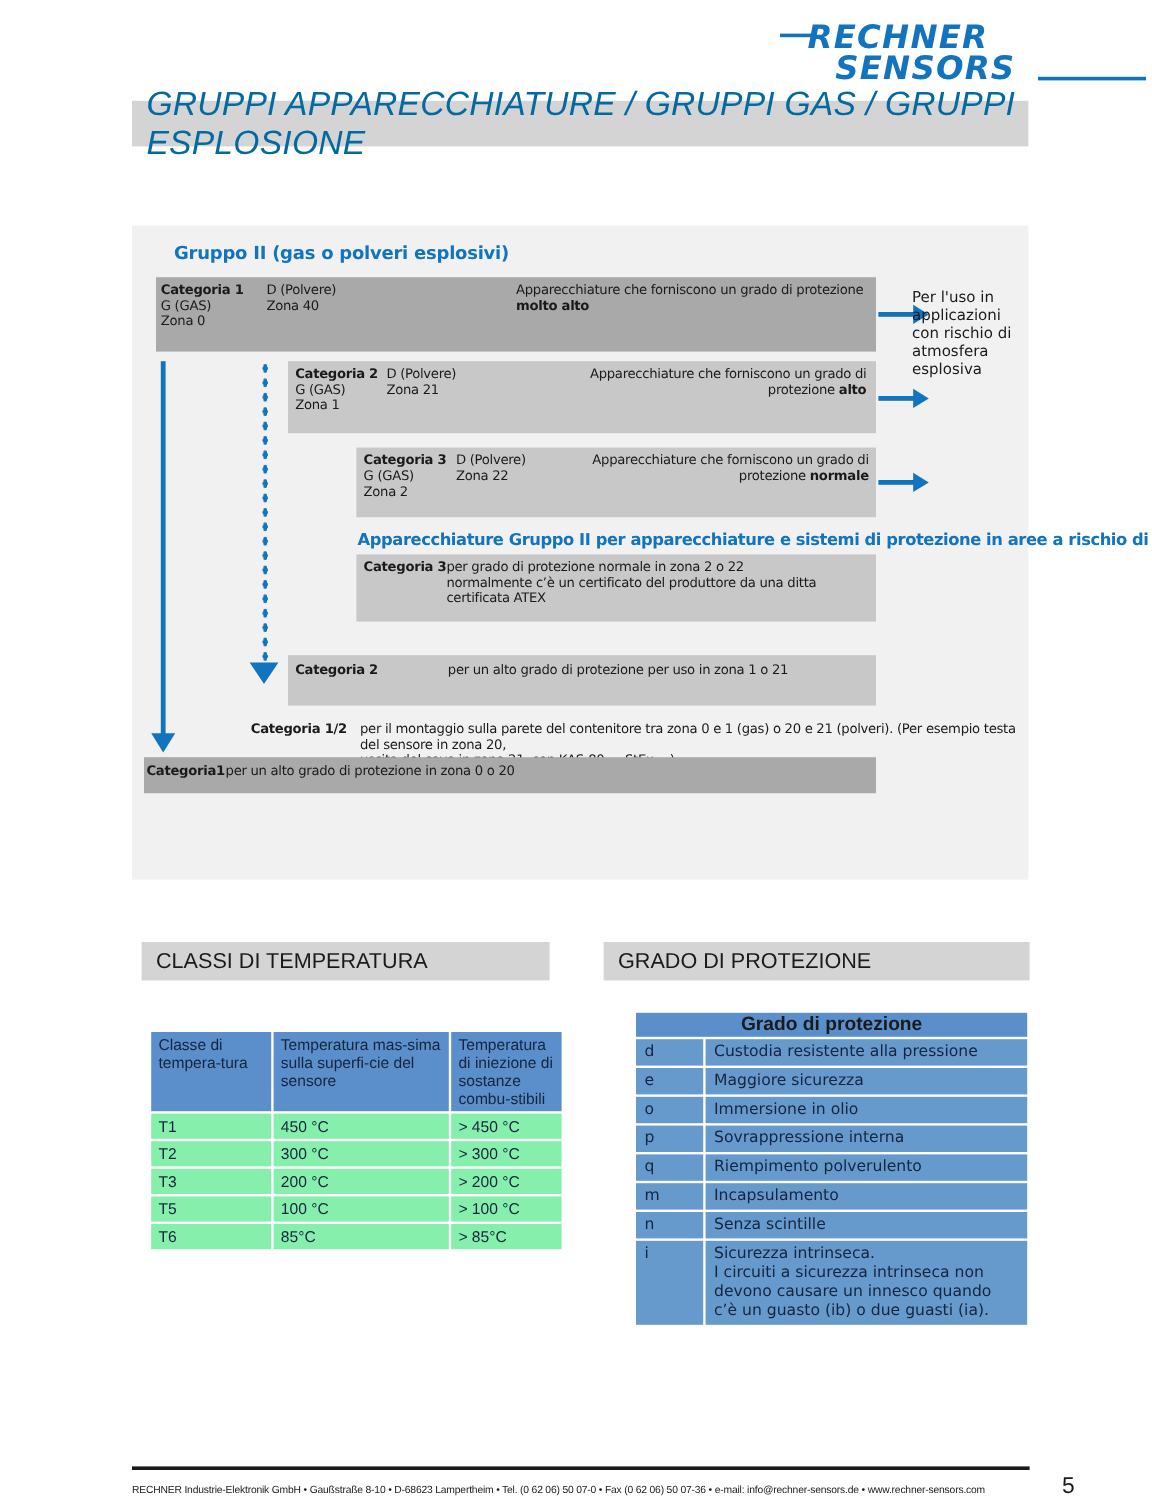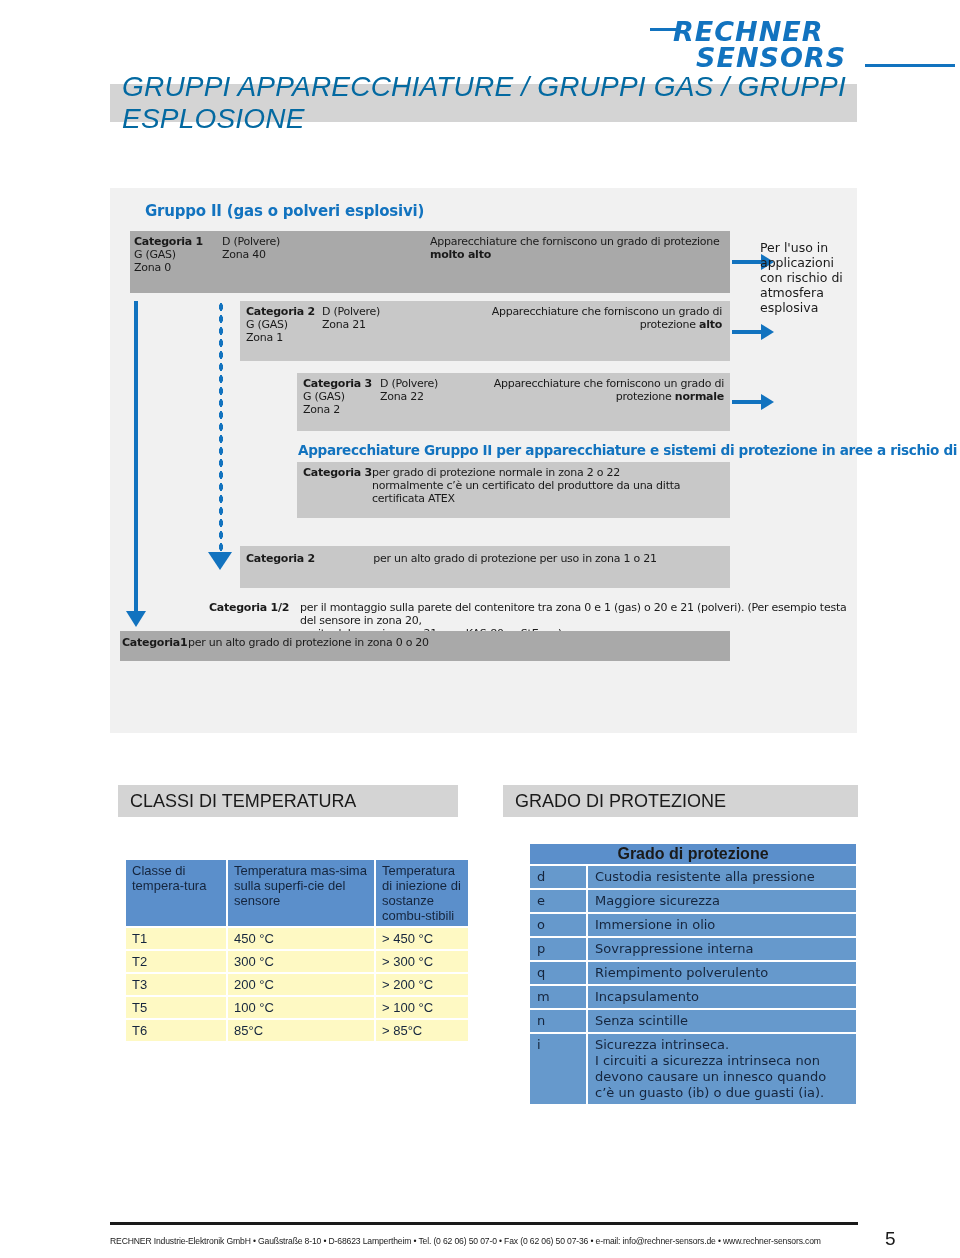--- a/index.html
+++ b/index.html
@@ -71,21 +71,21 @@
   }
 
   
   .sec-head{
     position:absolute;background:#d4d4d4;height:32px;display:flex;align-items:center;
     padding-left:12px;box-sizing:border-box;font-size:18px;color:#1a1a1a;
   }
 
   
   table{border-collapse:separate;border-spacing:2px;}
-  .tbl td,.tbl th{background:#fef9c3;color:#15253d;padding:3px 6px;
+  .tbl td,.tbl th{background:#86efac;color:#15253d;padding:3px 6px;
     font-size:13px;vertical-align:top;text-align:left;font-weight:normal;}
   .tbl .hd{background:#5b8fcb;}
   .tbl .note{font-size:12.8px;line-height:16.5px;}
 
   .tbl2 td{background:#6699cc;color:#15253d;padding:3px 7px;font-size:13px;vertical-align:top;
     font-family:"DejaVu Sans", sans-serif;}
   .tbl2 .hd{background:#5b8fcb;text-align:center;}
   .vnote-pos{position:absolute;left:92px;top:1195px;}
 
   

